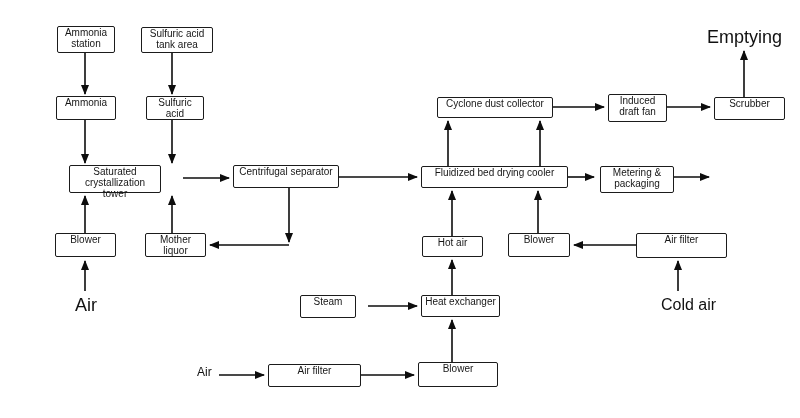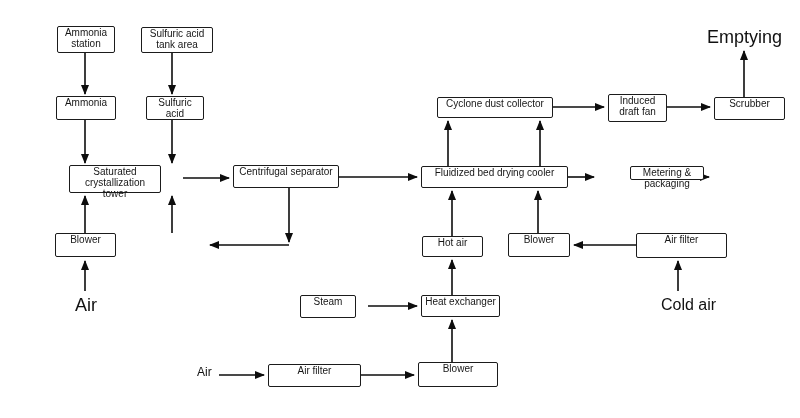--- a/index.html
+++ b/index.html
@@ -78,37 +78,40 @@
   <div class="node" style="left:146px;top:96px;width:58px;height:24px">
       <span>Sulfuric acid</span>
     </div>
   <div class="node" style="left:69px;top:165px;width:92px;height:28px">
       <span>Saturated
 crystallization tower</span>
     </div>
   <div class="node" style="left:55px;top:233px;width:61px;height:24px">
       <span>Blower</span>
     </div>
+  <div class="node" style="left:145px;top:233px;width:61px;height:24px">
+      <span>Mother liquor</span>
+    </div>
   <div class="node" style="left:233px;top:165px;width:106px;height:23px">
       <span>Centrifugal separator</span>
     </div>
   <div class="node" style="left:421px;top:166px;width:147px;height:22px">
       <span>Fluidized bed drying cooler</span>
     </div>
   <div class="node" style="left:437px;top:97px;width:116px;height:21px">
       <span>Cyclone dust collector</span>
     </div>
   <div class="node" style="left:608px;top:94px;width:59px;height:28px">
       <span>Induced
 draft fan</span>
     </div>
   <div class="node" style="left:714px;top:97px;width:71px;height:23px">
       <span>Scrubber</span>
     </div>
-  <div class="node" style="left:630px;top:166px;width:74px;height:14px">
+  <div class="node" style="left:600px;top:166px;width:74px;height:27px">
       <span>Metering &amp;
 packaging</span>
     </div>
   <div class="node" style="left:422px;top:236px;width:61px;height:21px">
       <span>Hot air</span>
     </div>
   <div class="node" style="left:508px;top:233px;width:62px;height:24px">
       <span>Blower</span>
     </div>
   <div class="node" style="left:636px;top:233px;width:91px;height:25px">

